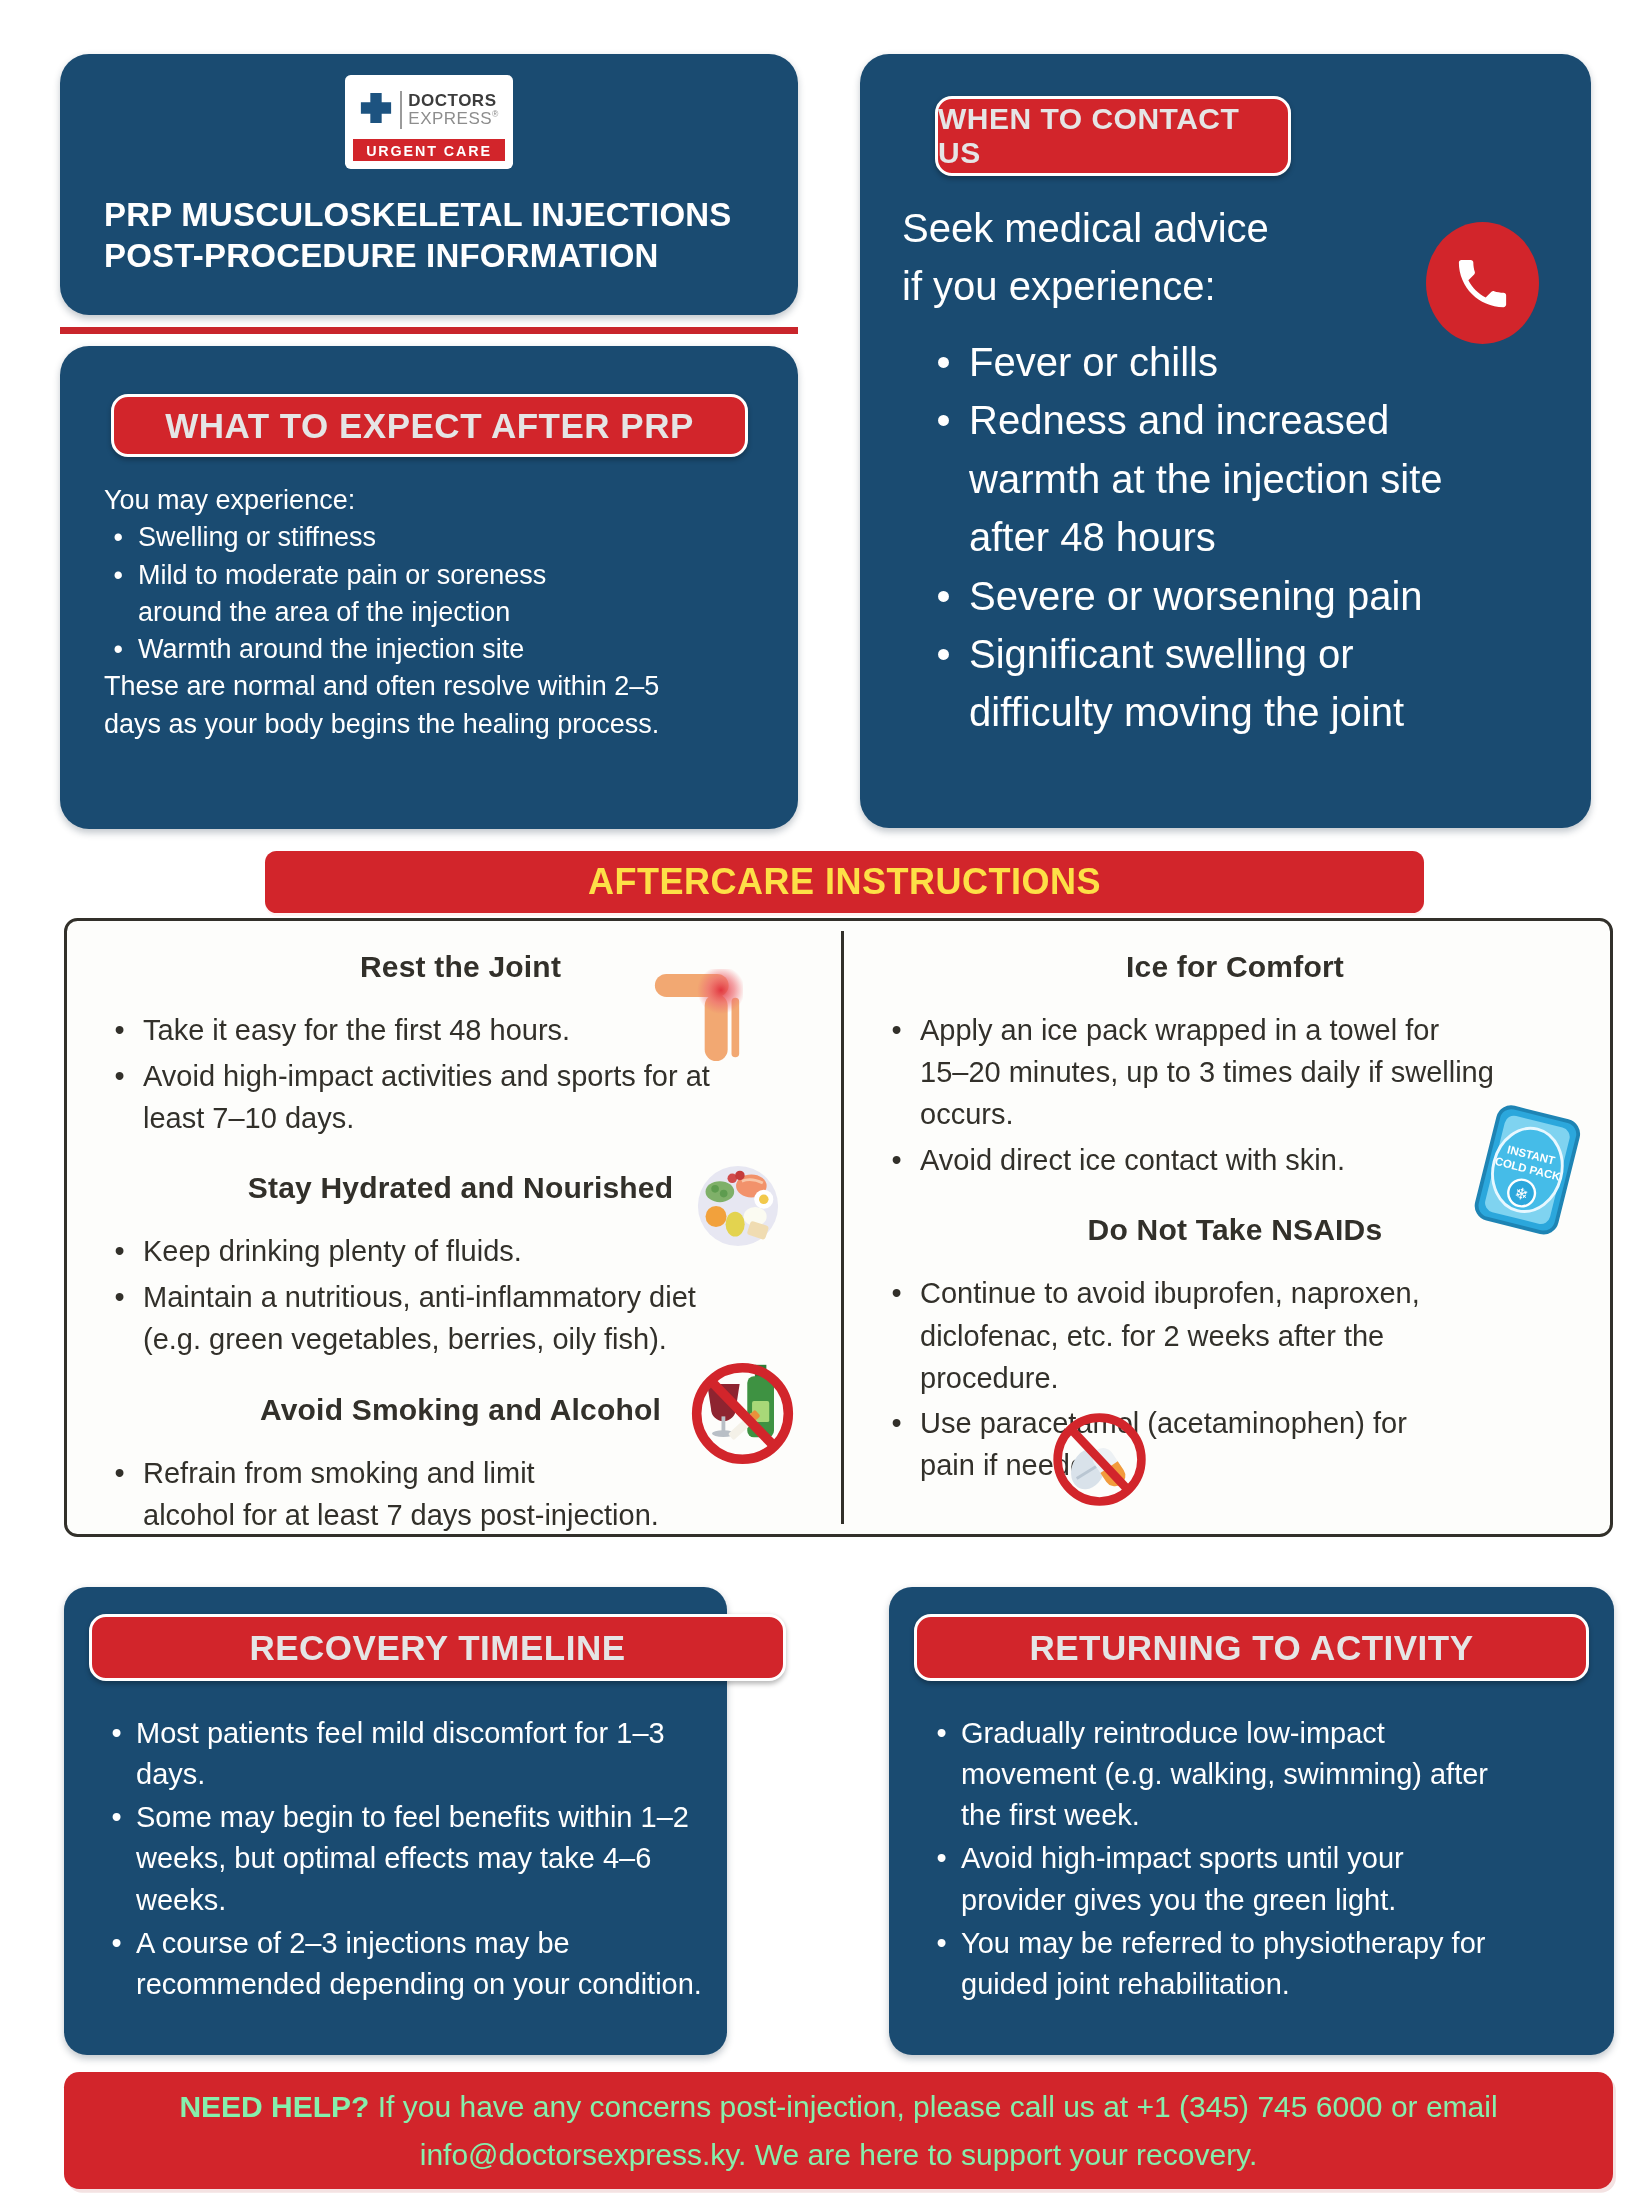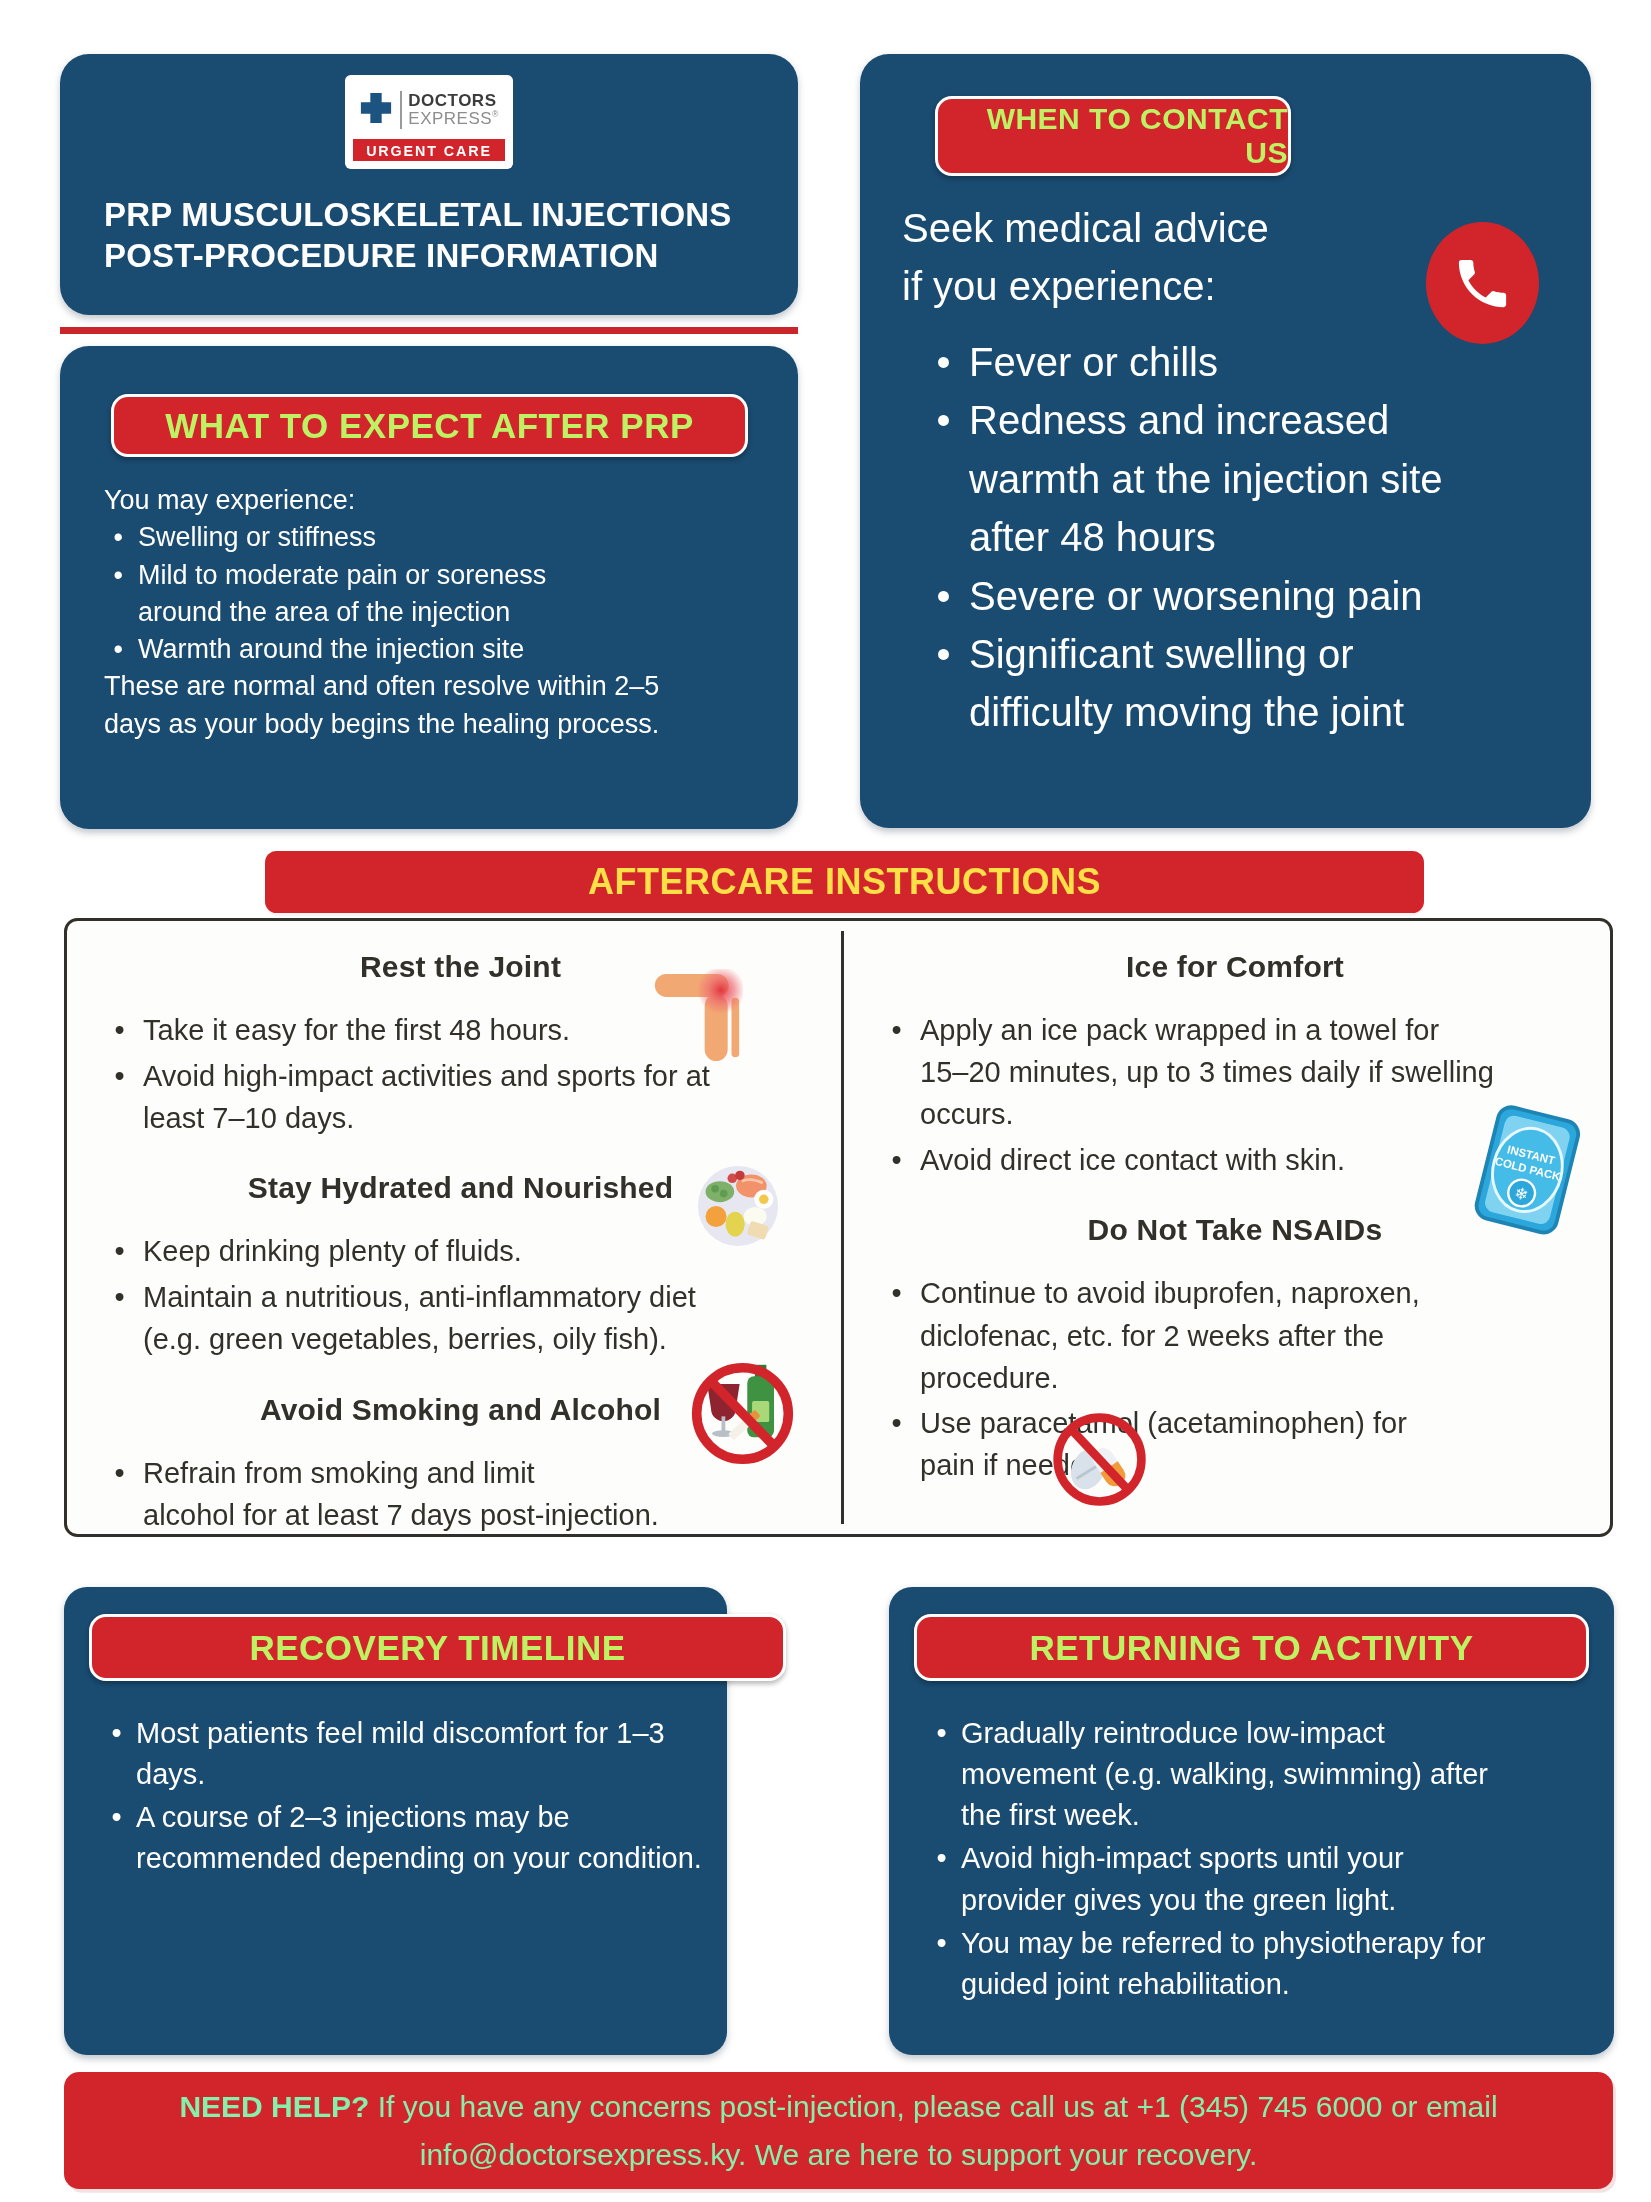--- a/index.html
+++ b/index.html
@@ -4,23 +4,23 @@
 <style>
   * { margin:0; padding:0; box-sizing:border-box; }
   html,body { background:#ffffff; }
   body {
     width:1652px; height:2202px; position:relative;
     font-family:"Liberation Sans", sans-serif; color:#32302A;
   }
   .navy { background:#1A4B71; color:#fff; border-radius:29px; position:absolute;
           box-shadow:0 3.8px 7.6px rgba(20,40,60,.25); }
   .badge {
-    background:#D2252B; border:3.8px solid #fff; border-radius:17px; color:#bef264;
+    background:#D2252B; border:3.8px solid #fff; border-radius:17px; color:#e5e5e5;
     font-weight:bold; display:flex; align-items:center; justify-content:center;
-    text-align:right; position:absolute; box-shadow:0 2.9px 5.7px rgba(0,0,0,.28);
+    text-align:left; position:absolute; box-shadow:0 2.9px 5.7px rgba(0,0,0,.28);
     letter-spacing:0.5px;
   }
   
   #title-box { left:60px; top:54px; width:738px; height:261px; }
   .logo { width:168px; height:94px; background:#fff; border-radius:5.7px; margin:21px auto 0;
           padding:6.7px 7.6px 7.6px; display:flex; flex-direction:column; }
   .logo-top { display:flex; align-items:center; justify-content:center; gap:6.7px; flex:1; }
   .logo-divider { width:1.9px; height:38px; background:#9a9a9a; }
   .logo-name { text-align:left; line-height:1.05; }
   .logo-name .l1 { font-weight:bold; color:#3c3c3c; font-size:17px; letter-spacing:0.5px; }
@@ -263,20 +263,21 @@
       <circle cx="52" cy="52" r="44" fill="none" stroke="#D2252B" stroke-width="9"></circle>
       <line x1="22" y1="20" x2="83" y2="85" stroke="#D2252B" stroke-width="9"></line>
     </svg>
   </div>
 </div>
 
 <div class="navy" id="recovery-box">
   <div class="badge" id="recovery-badge">RECOVERY TIMELINE</div>
   <ul class="blist bottom-list">
     <li>Most patients feel mild discomfort for 1–3 days.</li>
+    <li>Some may begin to feel benefits within 1–2 weeks, but optimal effects may take 4–6 weeks.</li>
     <li>A course of 2–3 injections may be recommended depending on your condition.</li>
   </ul>
 </div>
 
 <div class="navy" id="activity-box">
   <div class="badge" id="activity-badge">RETURNING TO ACTIVITY</div>
   <ul class="blist bottom-list">
     <li>Gradually reintroduce low-impact movement (e.g. walking, swimming) after the first week.</li>
     <li>Avoid high-impact sports until your provider gives you the green light.</li>
     <li>You may be referred to physiotherapy for guided joint rehabilitation.</li>

